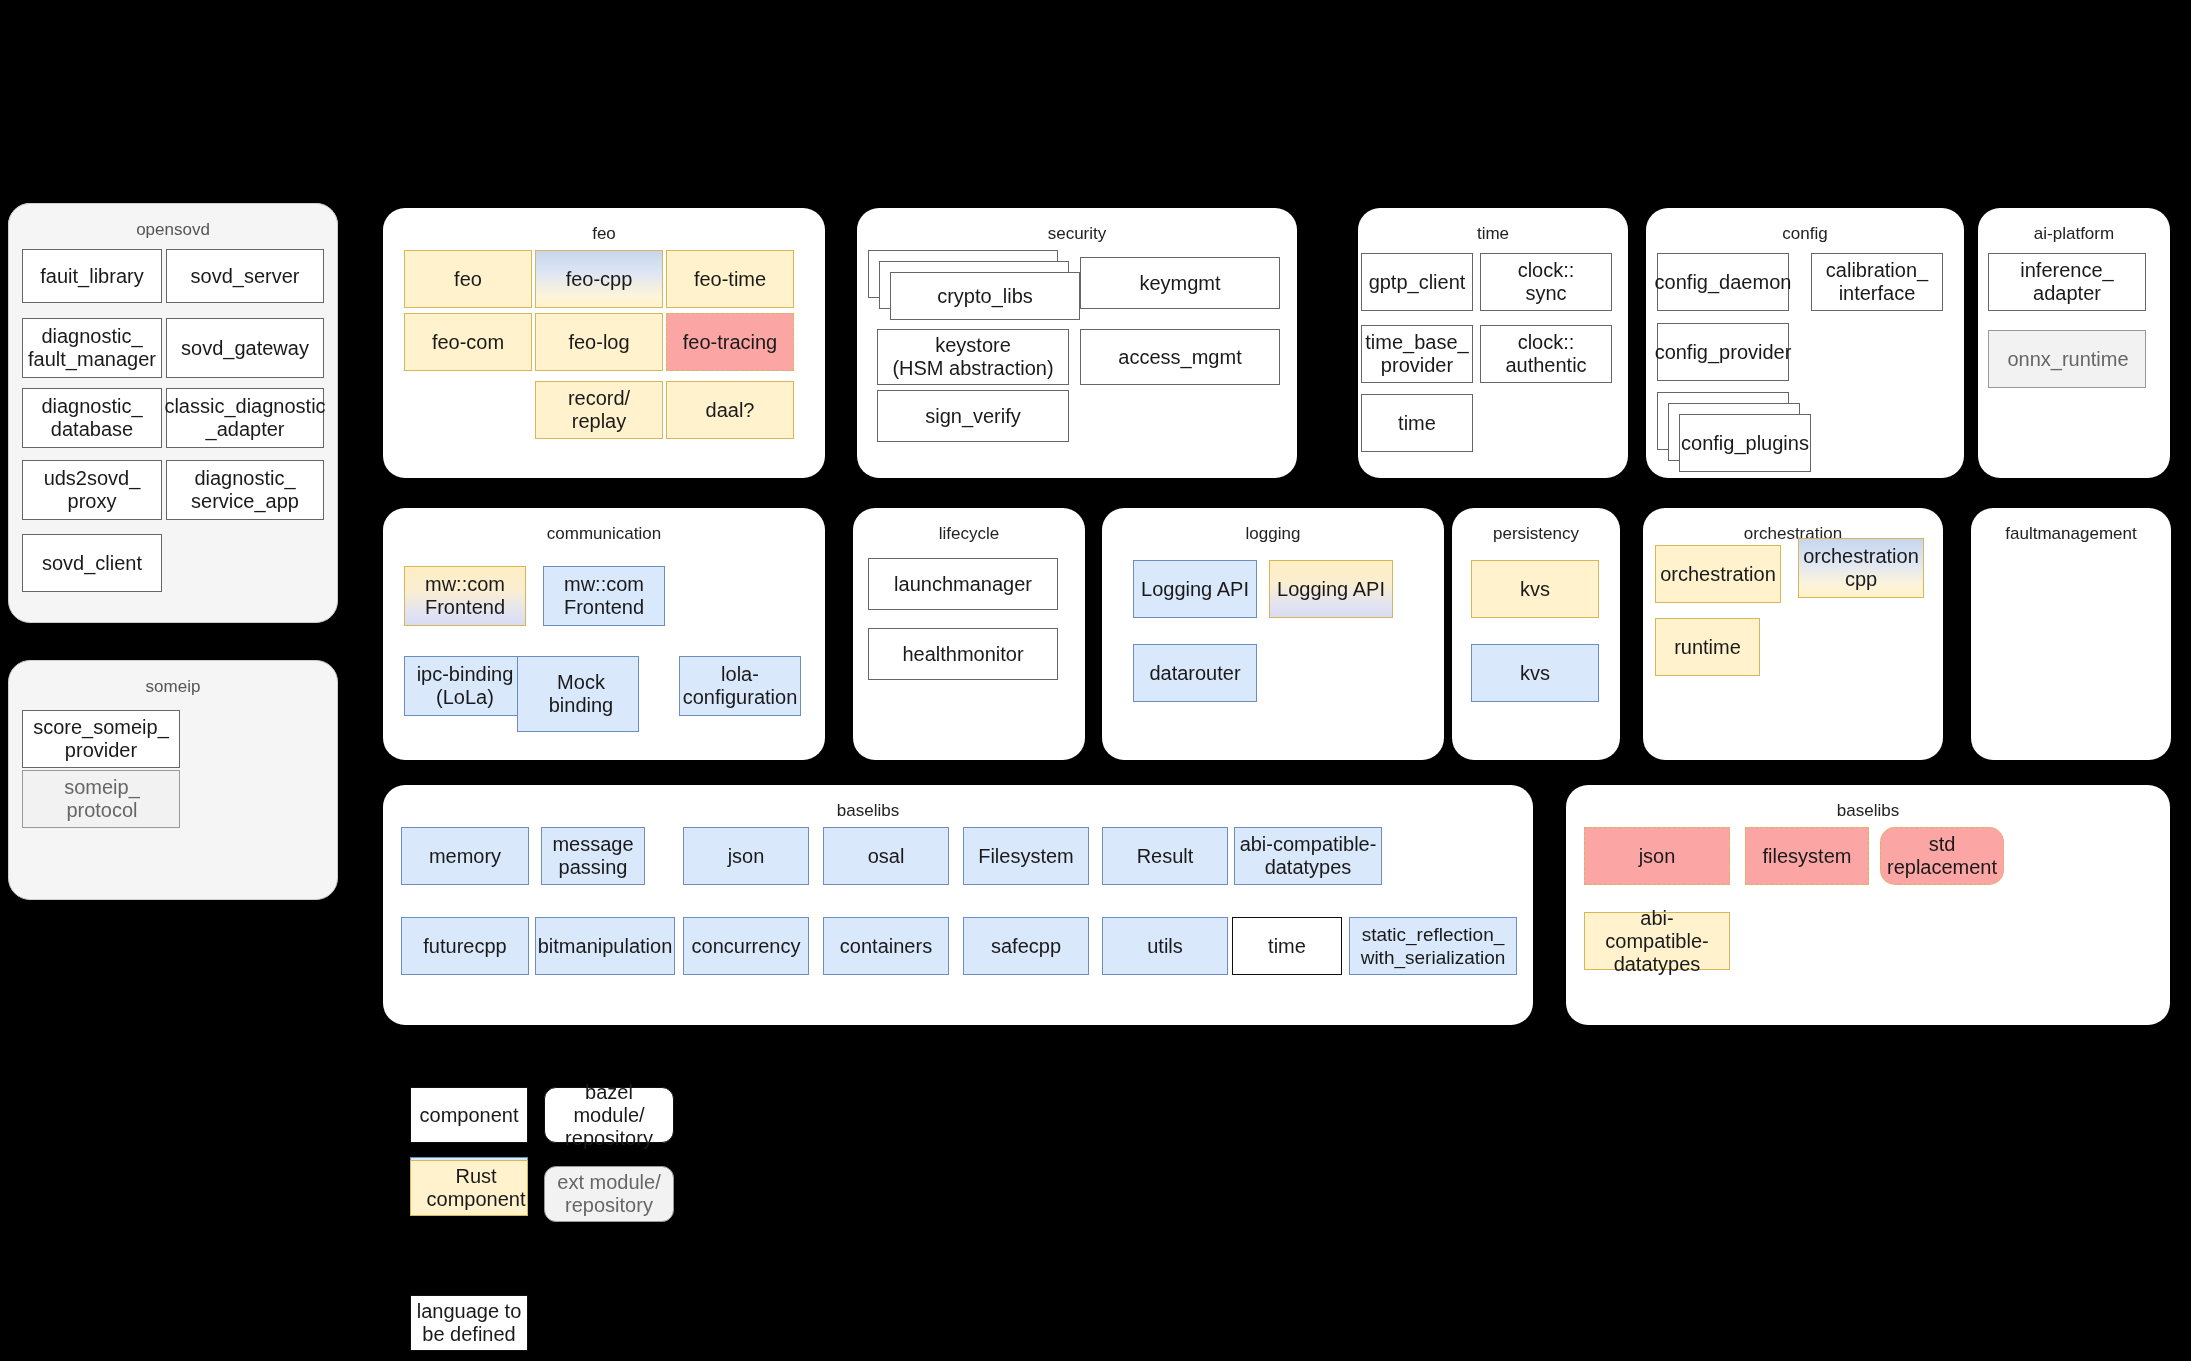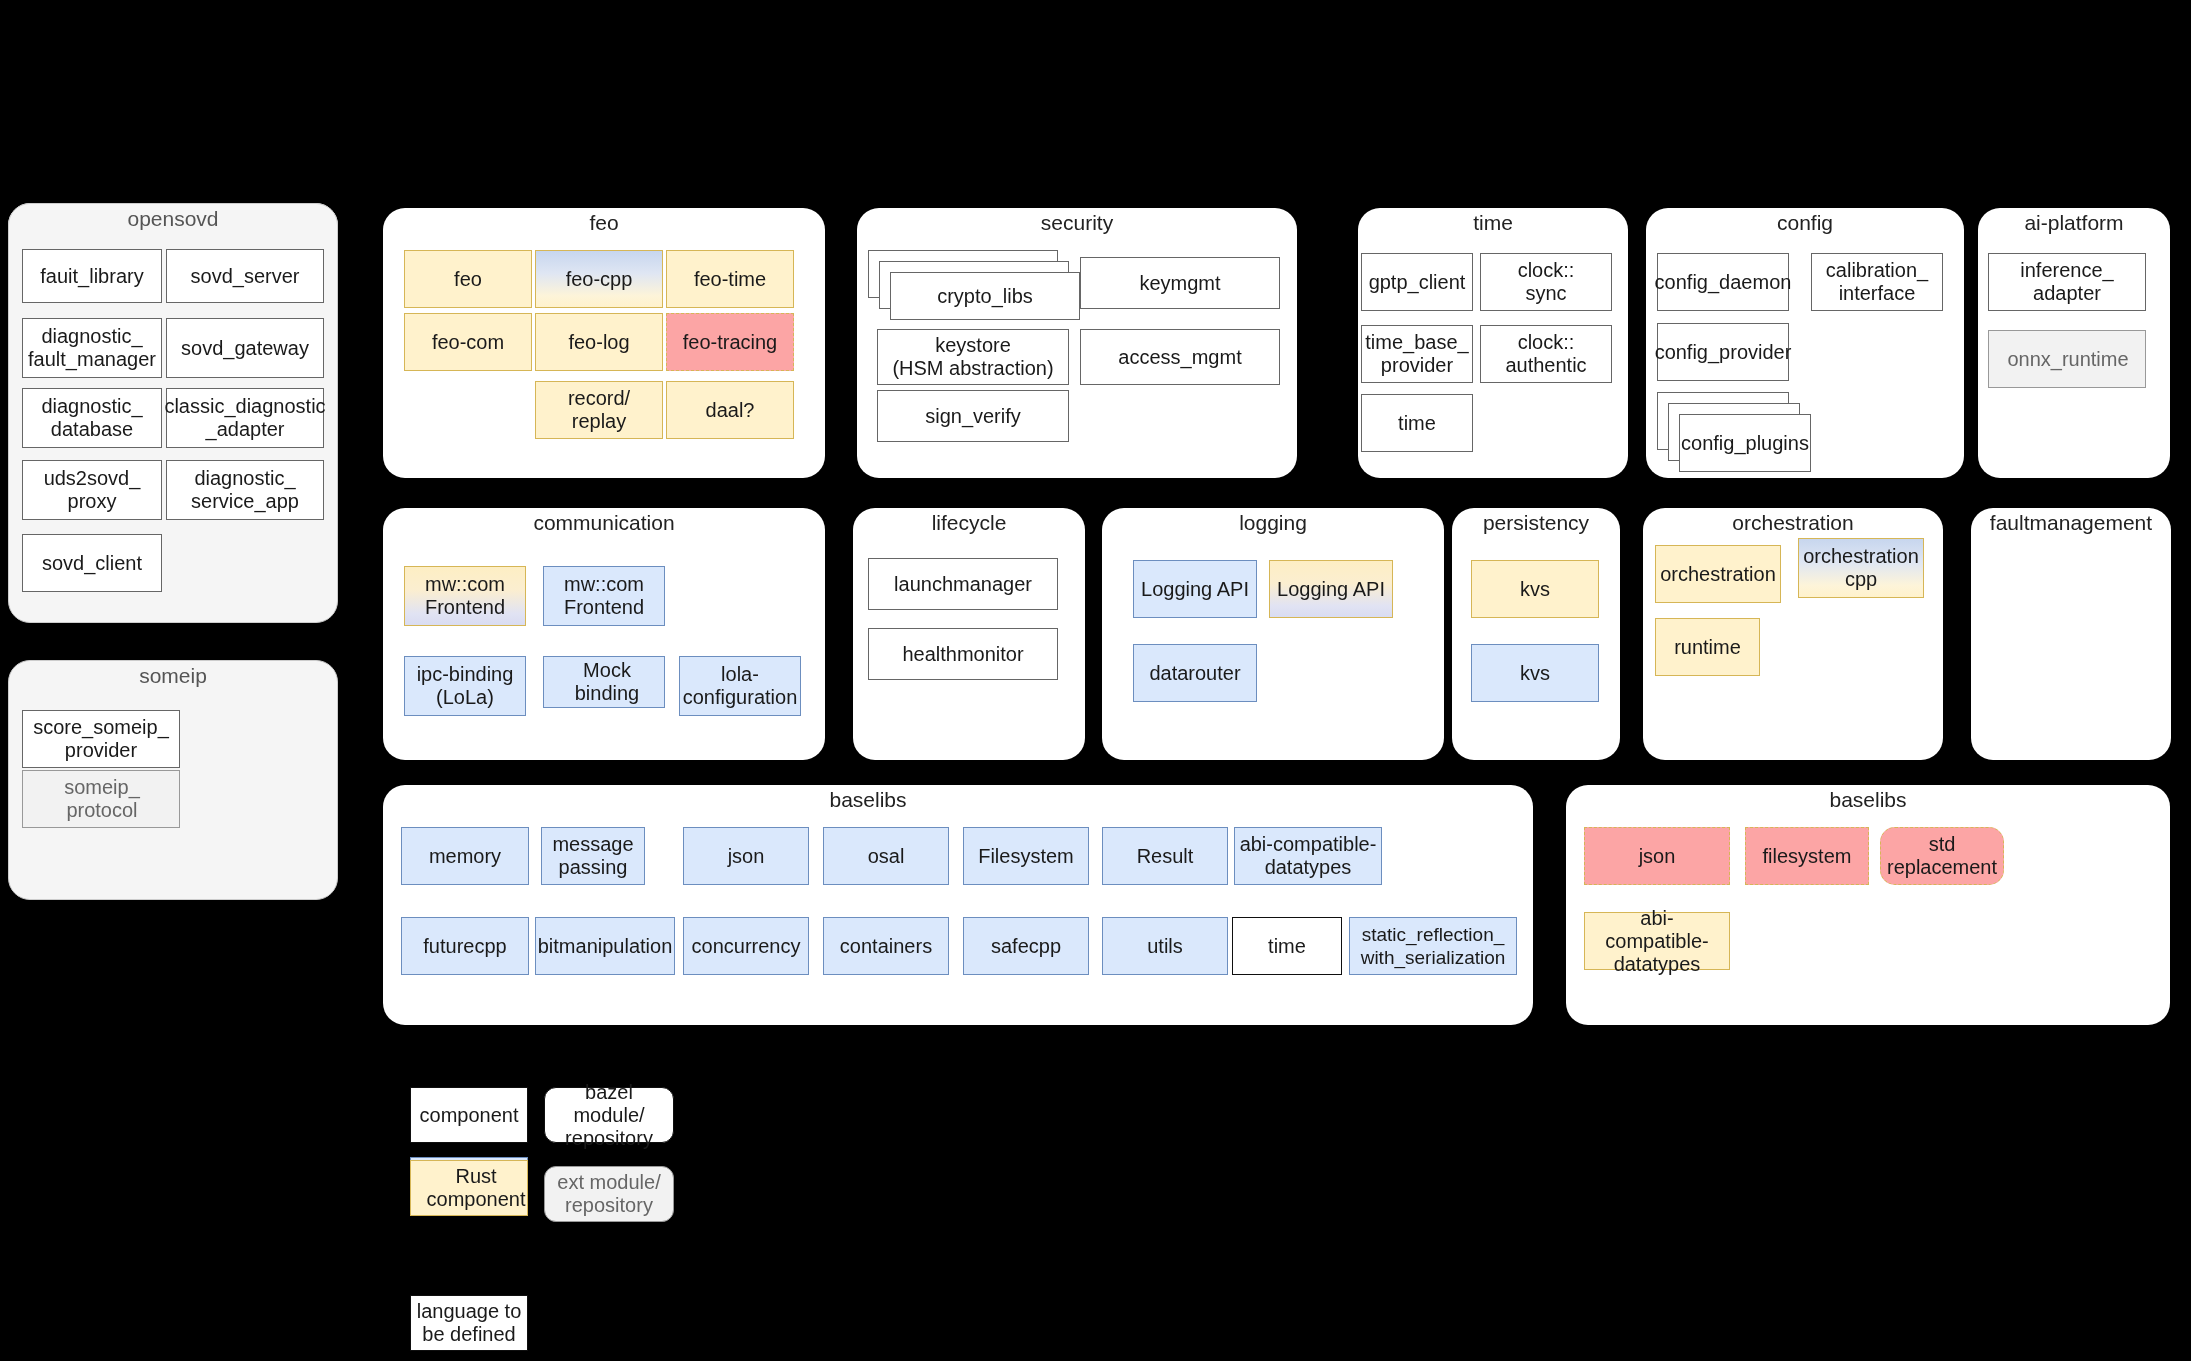--- a/index.html
+++ b/index.html
@@ -2,22 +2,22 @@
 <html><head>
 <meta charset="utf-8">
 <style>
   html,body{margin:0;padding:0;background:#000;}
   body{width:2191px;height:1361px;position:relative;overflow:hidden;
        font-family:"Liberation Sans","DejaVu Sans",sans-serif;}
 
   
   .group{position:absolute;background:#ffffff;border-radius:22px;box-sizing:border-box;}
   .group.gray{background:#f5f5f5;border:1px solid #cccccc;}
-  .group-title{position:absolute;left:0;right:0;top:2px;text-align:center;
-               font-size:21px;color:#222;line-height:26px;pointer-events:none;}
+  .group-title{position:absolute;left:0;right:0;top:13px;text-align:center;
+               font-size:17px;color:#222;line-height:26px;pointer-events:none;}
   .group.gray>.group-title{color:#555;}
 
   
   .box{position:absolute;box-sizing:border-box;display:flex;align-items:center;
        justify-content:center;text-align:center;font-size:20px;line-height:23px;
        color:#1a1a1a;padding:2px 4px;}
   .box.plain{background:#ffffff;border:1.6px solid #666666;}
   .box.black{background:#ffffff;border:1.6px solid #0f0f0f;}
   .box.cpp{background:#dae8fc;border:1.6px solid #6c8ebf;}
   .box.rust{background:#fff2cc;border:1.6px solid #d6b656;}
@@ -129,21 +129,21 @@
 
 <div class="group" style="left:383px;top:508px;width:442px;height:252px;">
   <div class="group-title">communication</div>
 </div>
 <div class="box grad-rust-cpp" style="left:404px;top:566px;width:122px;height:60px;white-space:pre-line;">mw::com
 Frontend</div>
 <div class="box cpp" style="left:543px;top:566px;width:122px;height:60px;white-space:pre-line;">mw::com
 Frontend</div>
 <div class="box cpp" style="left:404px;top:656px;width:122px;height:60px;white-space:pre-line;">ipc-binding
 (LoLa)</div>
-<div class="box cpp" style="left:543px;top:656px;width:122px;height:52px;white-space:pre-line;padding-left:10px;">Mock binding</div>
+<div class="box cpp" style="left:517px;top:656px;width:122px;height:76px;white-space:pre-line;padding-left:10px;">Mock binding</div>
 <div class="box cpp" style="left:679px;top:656px;width:122px;height:60px;white-space:pre-line;">lola-
 configuration</div>
 
 <div class="group" style="left:853px;top:508px;width:232px;height:252px;">
   <div class="group-title">lifecycle</div>
 </div>
 <div class="box plain" style="left:868px;top:558px;width:190px;height:52px;white-space:pre-line;">launchmanager</div>
 <div class="box plain" style="left:868px;top:628px;width:190px;height:52px;white-space:pre-line;">healthmonitor</div>
 
 <div class="group" style="left:1102px;top:508px;width:342px;height:252px;">

